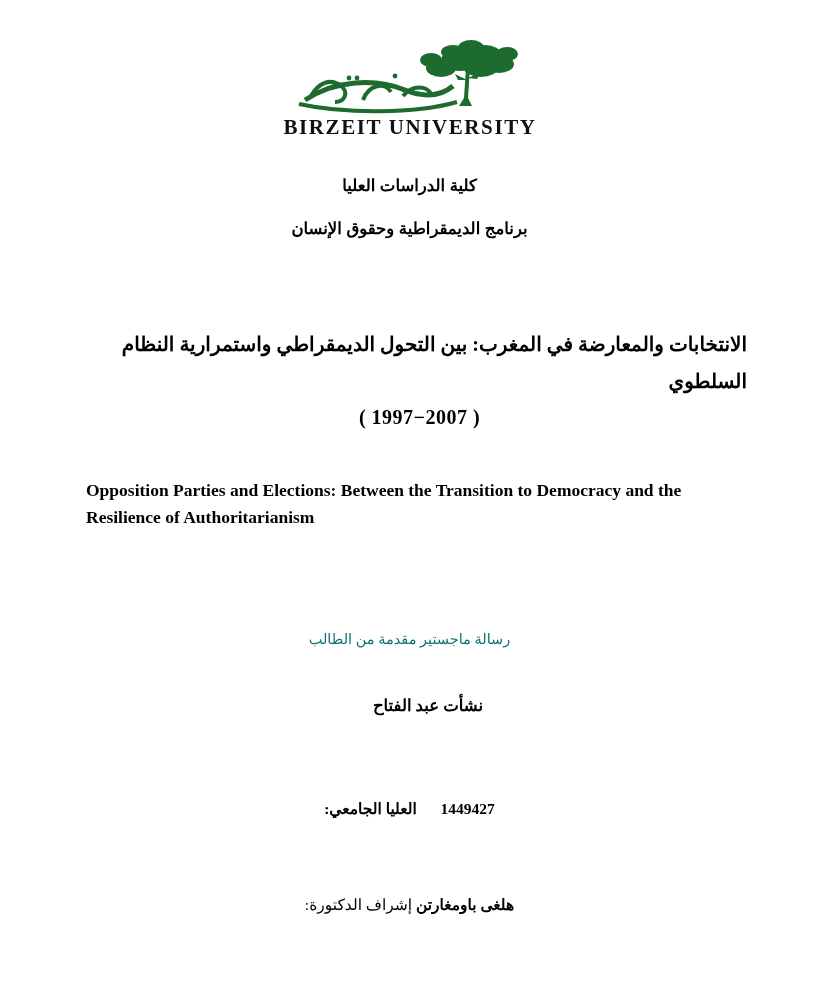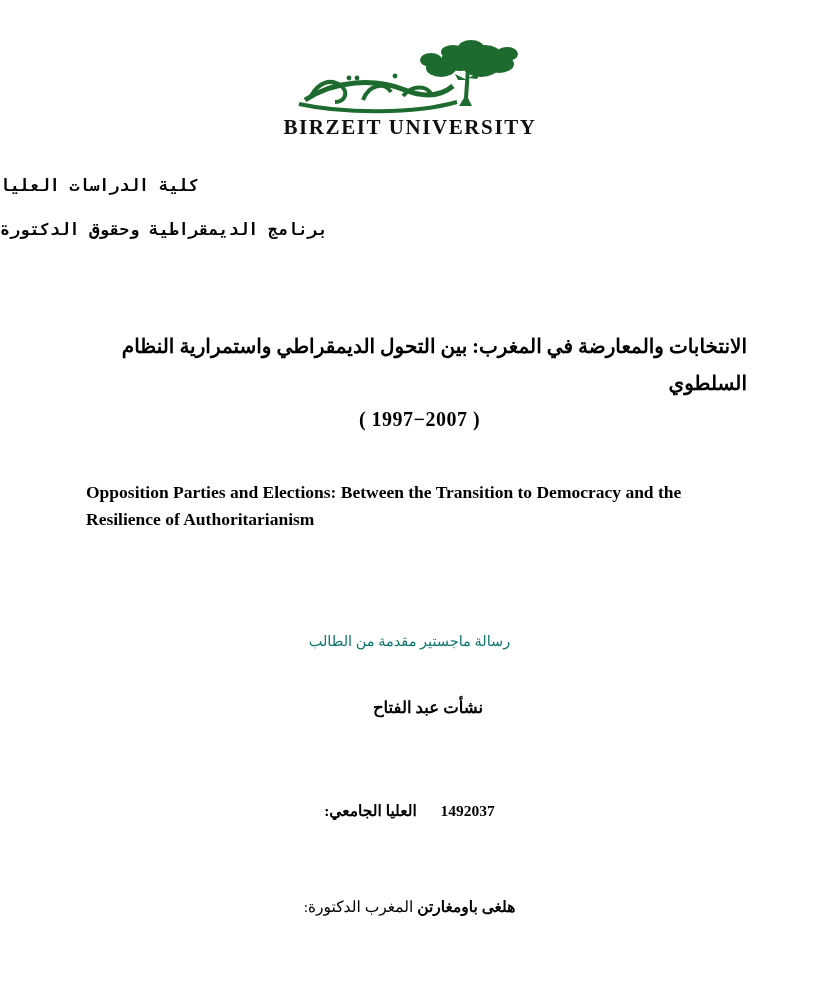--- a/index.html
+++ b/index.html
@@ -37,22 +37,22 @@
     position: relative;
   }
   .logo-svg {
     display: block;
     margin: 0 auto;
   }
 
   
   .ar-line {
     direction: rtl;
-    text-align: left;
-    font-family: Liberation Mono, monospace;
+    text-align: center;
+    font-family: Liberation Sans, sans-serif;
     font-weight: bold;
     color: #000;
   }
   .faculty {
     font-size: 16.5px;
     margin-top: 32px;
   }
   .program {
     font-size: 16.5px;
     margin-top: 24px;
@@ -160,35 +160,35 @@
           <circle cx="150" cy="42" r="2.4" stroke="none"></circle>
           <path d="M54 70 C100 80, 170 80, 212 68" fill="none" stroke-width="4"></path>
         </g>
 
         <text x="165" y="100" text-anchor="middle" fill="#111111" font-family="Liberation Serif, DejaVu Serif, serif" font-size="21" font-weight="bold" letter-spacing="1.6">BIRZEIT UNIVERSITY</text>
       </svg>
     </div>
   </div>
 
   <div class="ar-line faculty">كلية الدراسات العليا</div>
-  <div class="ar-line program">برنامج الديمقراطية وحقوق الدكتورة</div>
+  <div class="ar-line program">برنامج الديمقراطية وحقوق الإنسان</div>
 
   <div class="title-block">
     <div class="ar-title">الانتخابات والمعارضة في المغرب: بين التحول الديمقراطي واستمرارية النظام السلطوي</div>
     <div class="ar-years years-num">( 1997−2007 )</div>
     <div class="en-title">Opposition Parties and Elections: Between the Transition to Democracy and the Resilience of Authoritarianism</div>
   </div>
 
   <div class="submit-line">رسالة ماجستير مقدمة من الطالب</div>
   <div class="author">نشأت عبد الفتاح</div>
 
   <div class="student-id">
-    <span class="id-num">1492037</span>
+    <span class="id-num">1449427</span>
     <span>العليا الجامعي:</span>
   </div>
 
   <div class="supervisor">
     <b>هلغى باومغارتن</b>
-    <span>المغرب الدكتورة:</span>
+    <span>إشراف الدكتورة:</span>
   </div>
 
 
 </div>
 
 </body></html>

